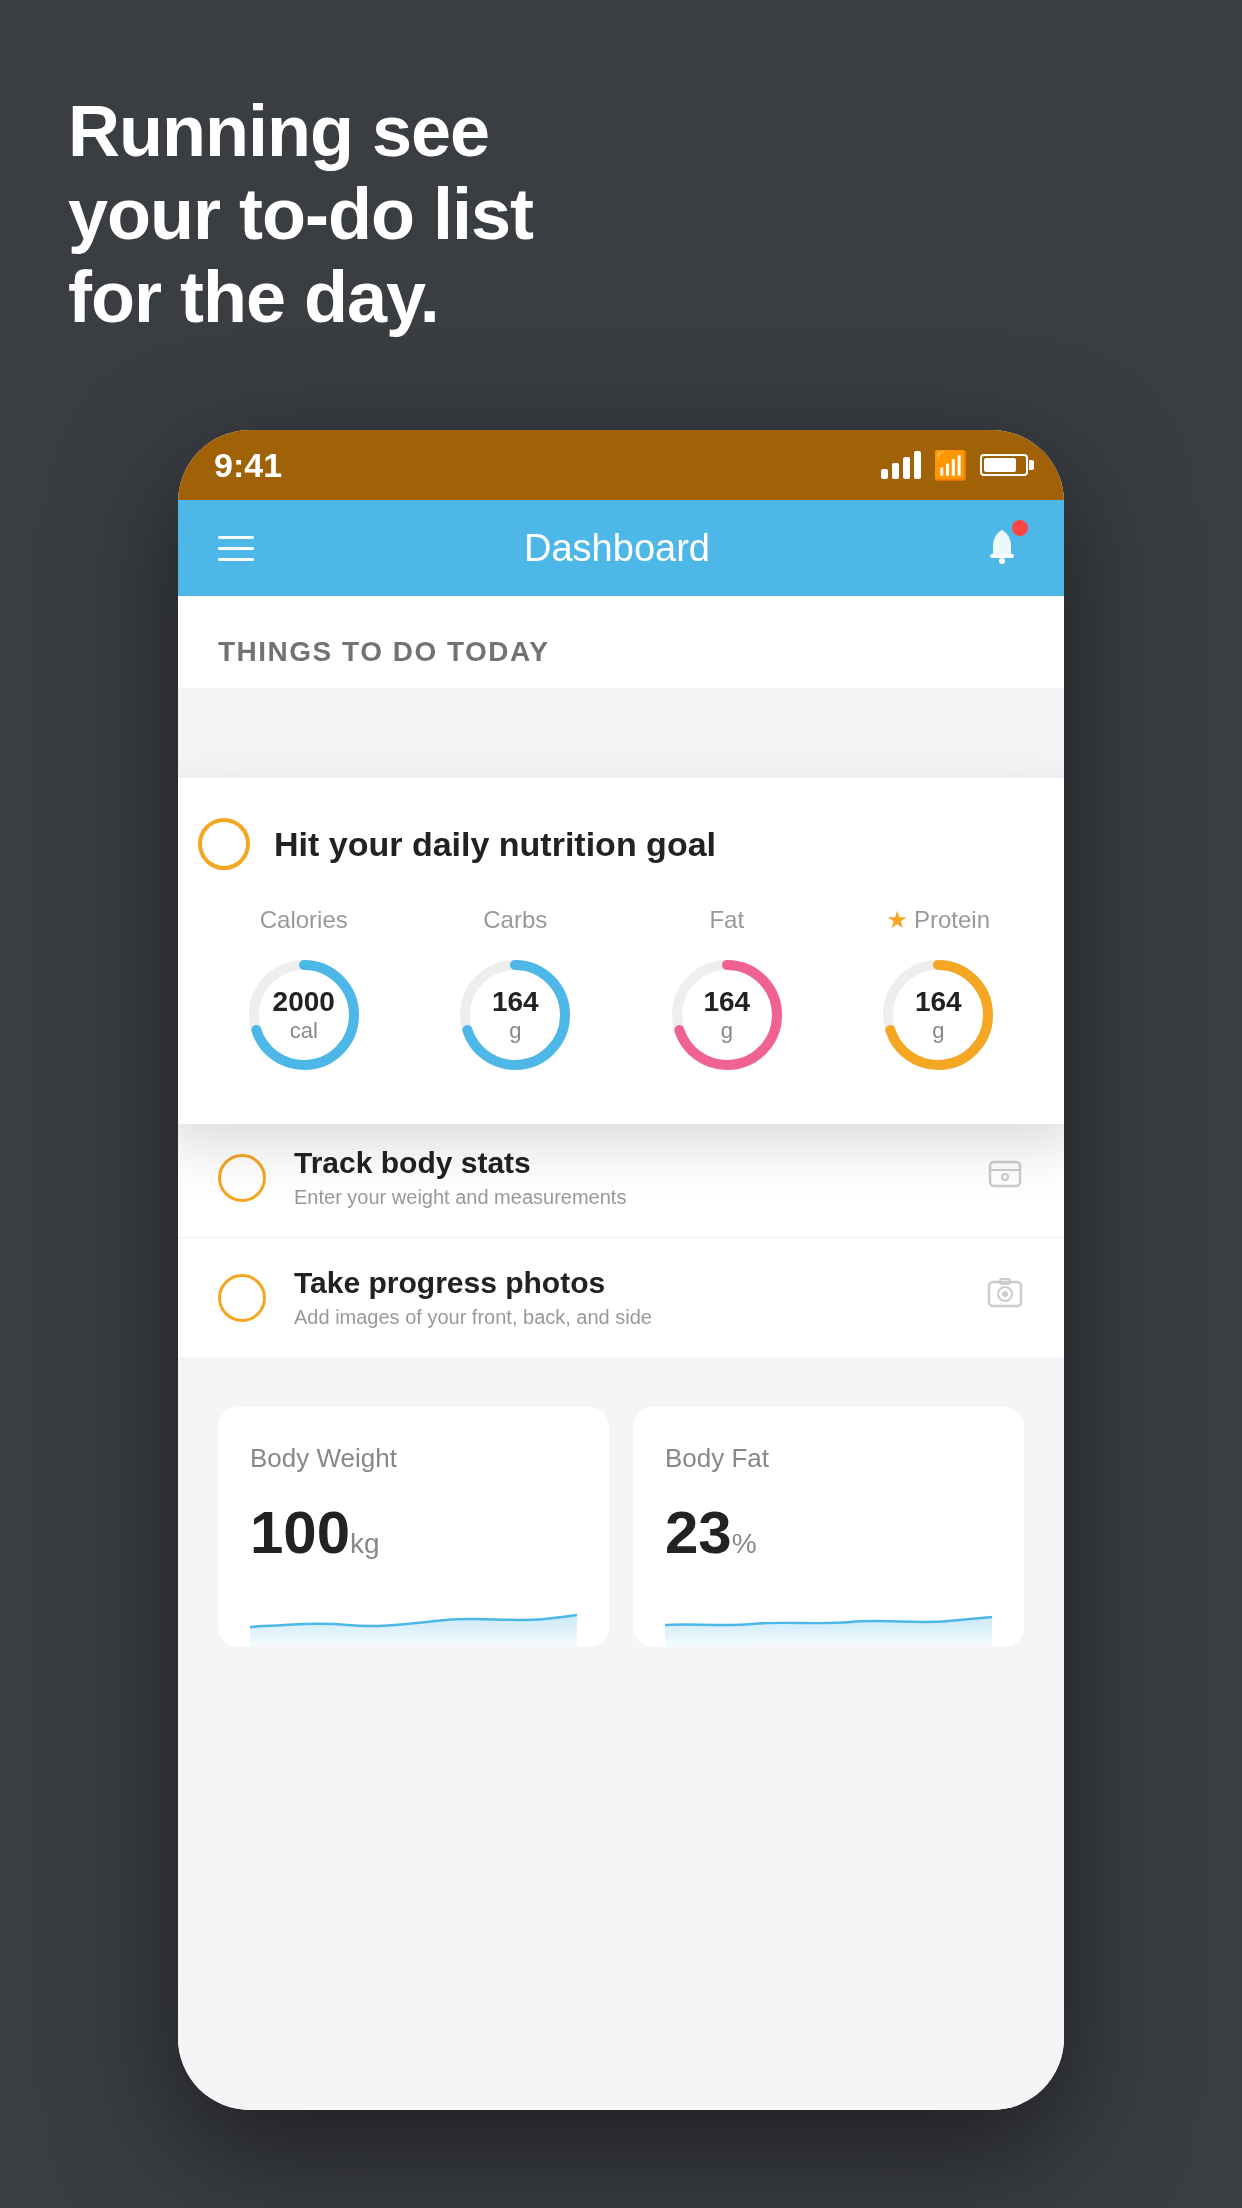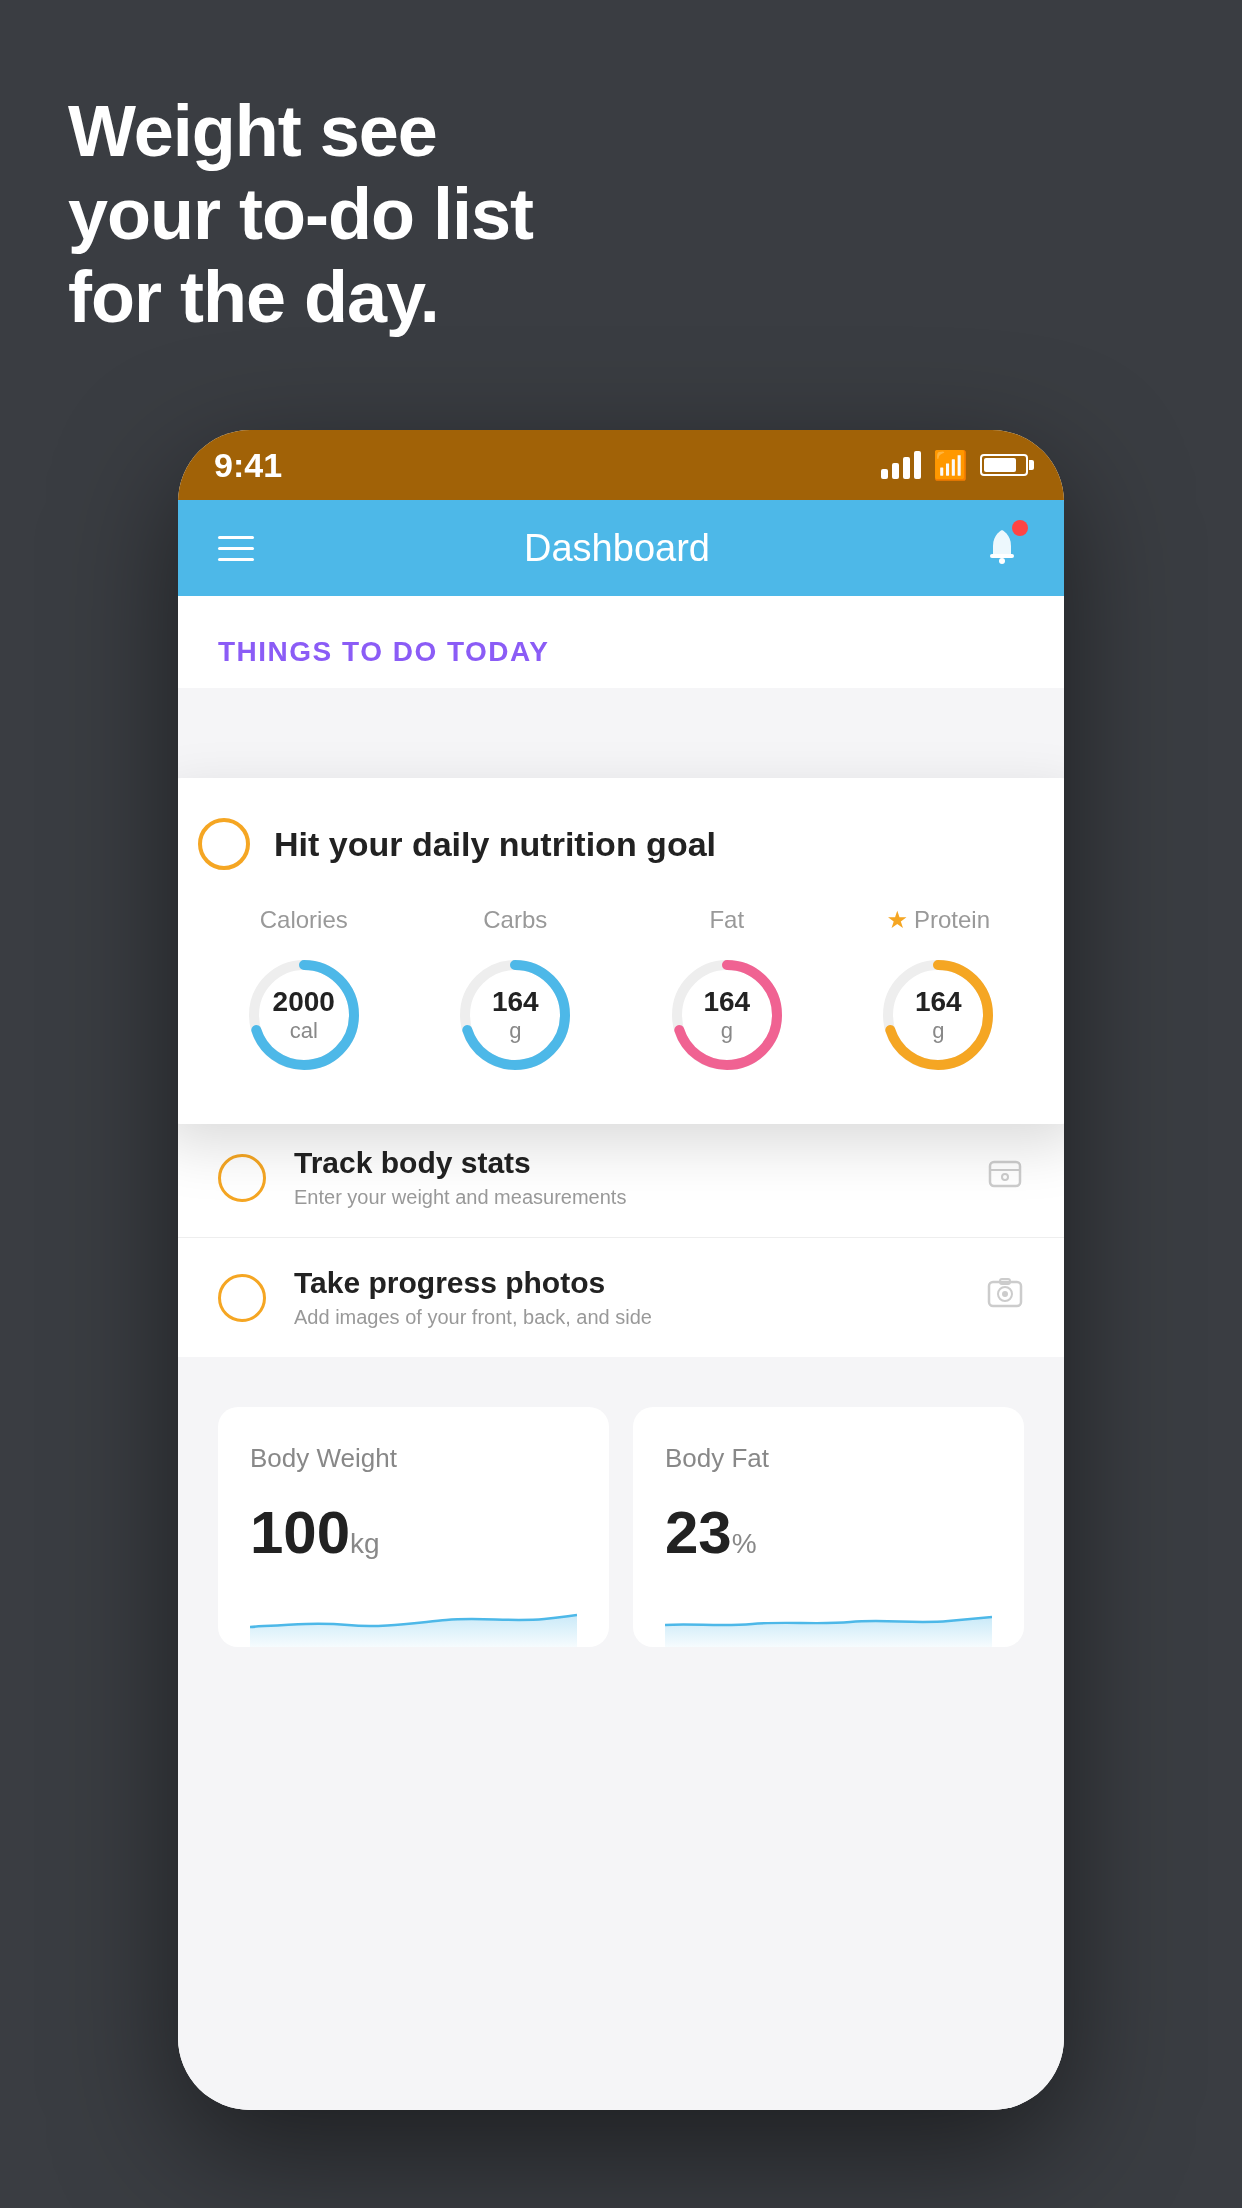--- a/index.html
+++ b/index.html
@@ -169,21 +169,21 @@
 
     
     .things-section {
       background: #ffffff;
       padding: 40px 40px 20px 40px;
     }
 
     .section-title {
       font-size: 28px;
       font-weight: 800;
-      color: #8b5cf6;
+      color: #737373;
       letter-spacing: 1.5px;
       text-transform: uppercase;
     }
 
     
     .nutrition-card {
       position: absolute;
       top: 90px;
       left: -20px;
       right: -20px;
@@ -430,21 +430,21 @@
       width: 100%;
       height: 60px;
     }
   </style>
 </head>
 <body>
 
 <div style="width:1242px;height:2208px;background:#3a3d42;position:relative;">
 
   <div class="hero-text">
-    <div>Weight see</div>
+    <div>Running see</div>
     <div>your to-do list</div>
     <div>for the day.</div>
   </div>
 
   <div class="phone-frame">
 
     <div class="status-bar">
       <span class="status-time">9:41</span>
       <div class="status-icons">
         <div class="signal-bars">

